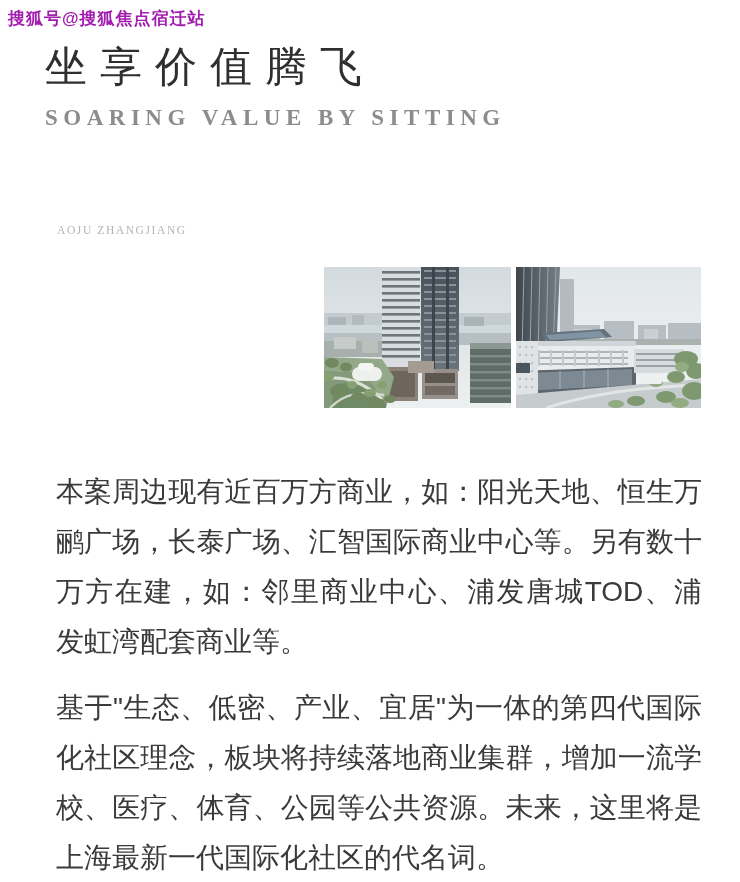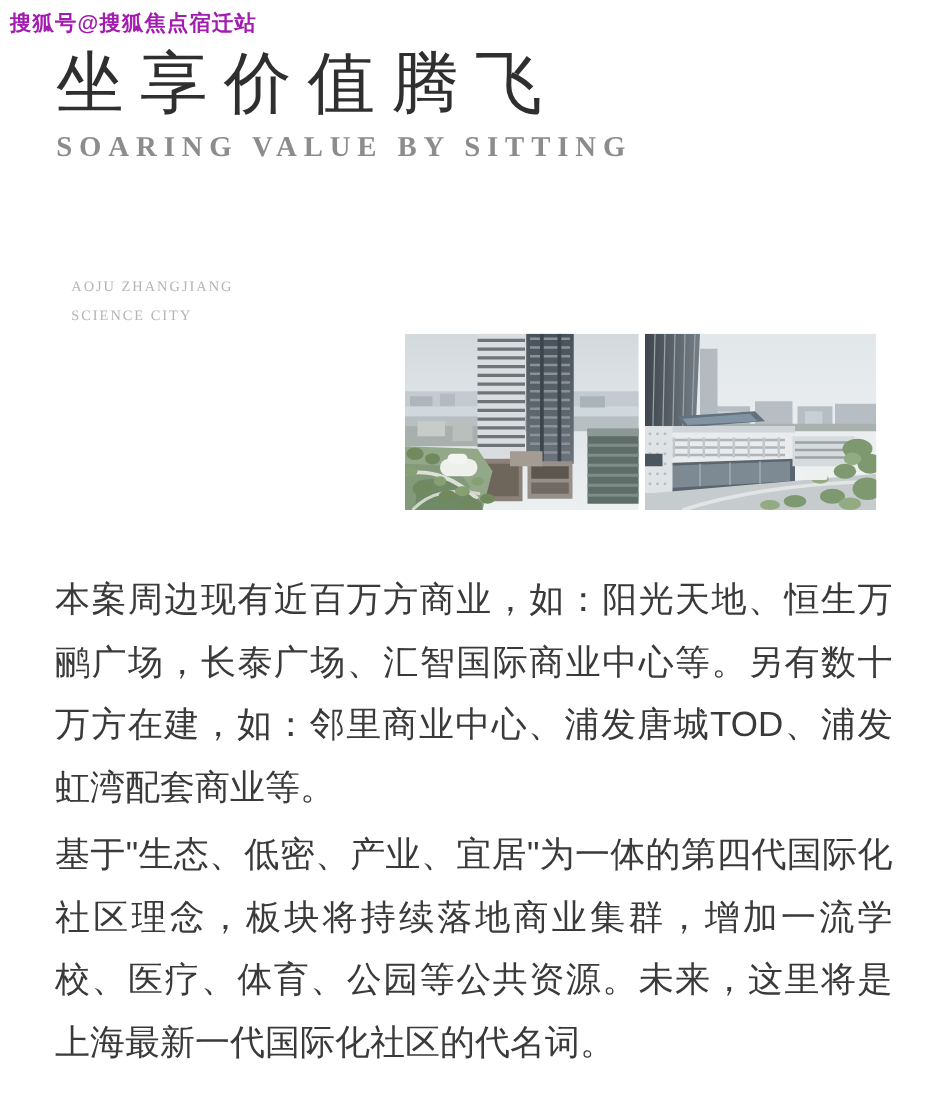--- a/index.html
+++ b/index.html
@@ -17,21 +17,21 @@
     font-size: 17px; font-weight: 700;
     color: #a21caf;
     text-shadow: 1px 1px 0 #ffffff;
     letter-spacing: 1px;
   }
 
   
   .header { position: absolute; left: 45px; top: 36px; }
   .page-title {
     font-family: "Liberation Serif", "DejaVu Serif", serif;
-    font-size: 54px; font-weight: 400;
+    font-size: 42px; font-weight: 400;
     color: #2f2f2f;
     letter-spacing: 13px;
     line-height: 62px;
     white-space: nowrap;
   }
   .page-subtitle {
     font-family: "Liberation Serif", "DejaVu Serif", serif;
     font-size: 23px; font-weight: 700;
     color: #8c8c8c;
     letter-spacing: 5.5px;
@@ -56,35 +56,34 @@
   .gallery .render { display: block; }
 
   
   .body-copy {
     position: absolute; left: 40px; top: 451px;
     width: 678px;
     font-size: 28px; line-height: 50px;
     color: #3a3a3a;
     text-align: justify;
   }
-  .body-copy p { margin: 4px; }
+  .body-copy p { margin: 16px; }
 </style>
 </head>
 <body>
 
 <div class="watermark">搜狐号@搜狐焦点宿迁站</div>
 
 <div class="header">
   <div class="page-title">坐享价值腾飞</div>
   <div class="page-subtitle">SOARING VALUE BY SITTING</div>
 </div>
 
 <div class="project-label">
   <div>AOJU ZHANGJIANG</div>
-  <div>SCIENCE CITY</div>
 </div>
 
 <div class="gallery">
 
   <svg class="render" width="187" height="141" viewBox="0 0 187 141" xmlns="http://www.w3.org/2000/svg">
     <defs>
       <linearGradient id="skyL" x1="0" y1="0" x2="0" y2="1">
         <stop offset="0" stop-color="#d3dade"></stop>
           <stop offset="1" stop-color="#edf0f1"></stop>
       </linearGradient>

